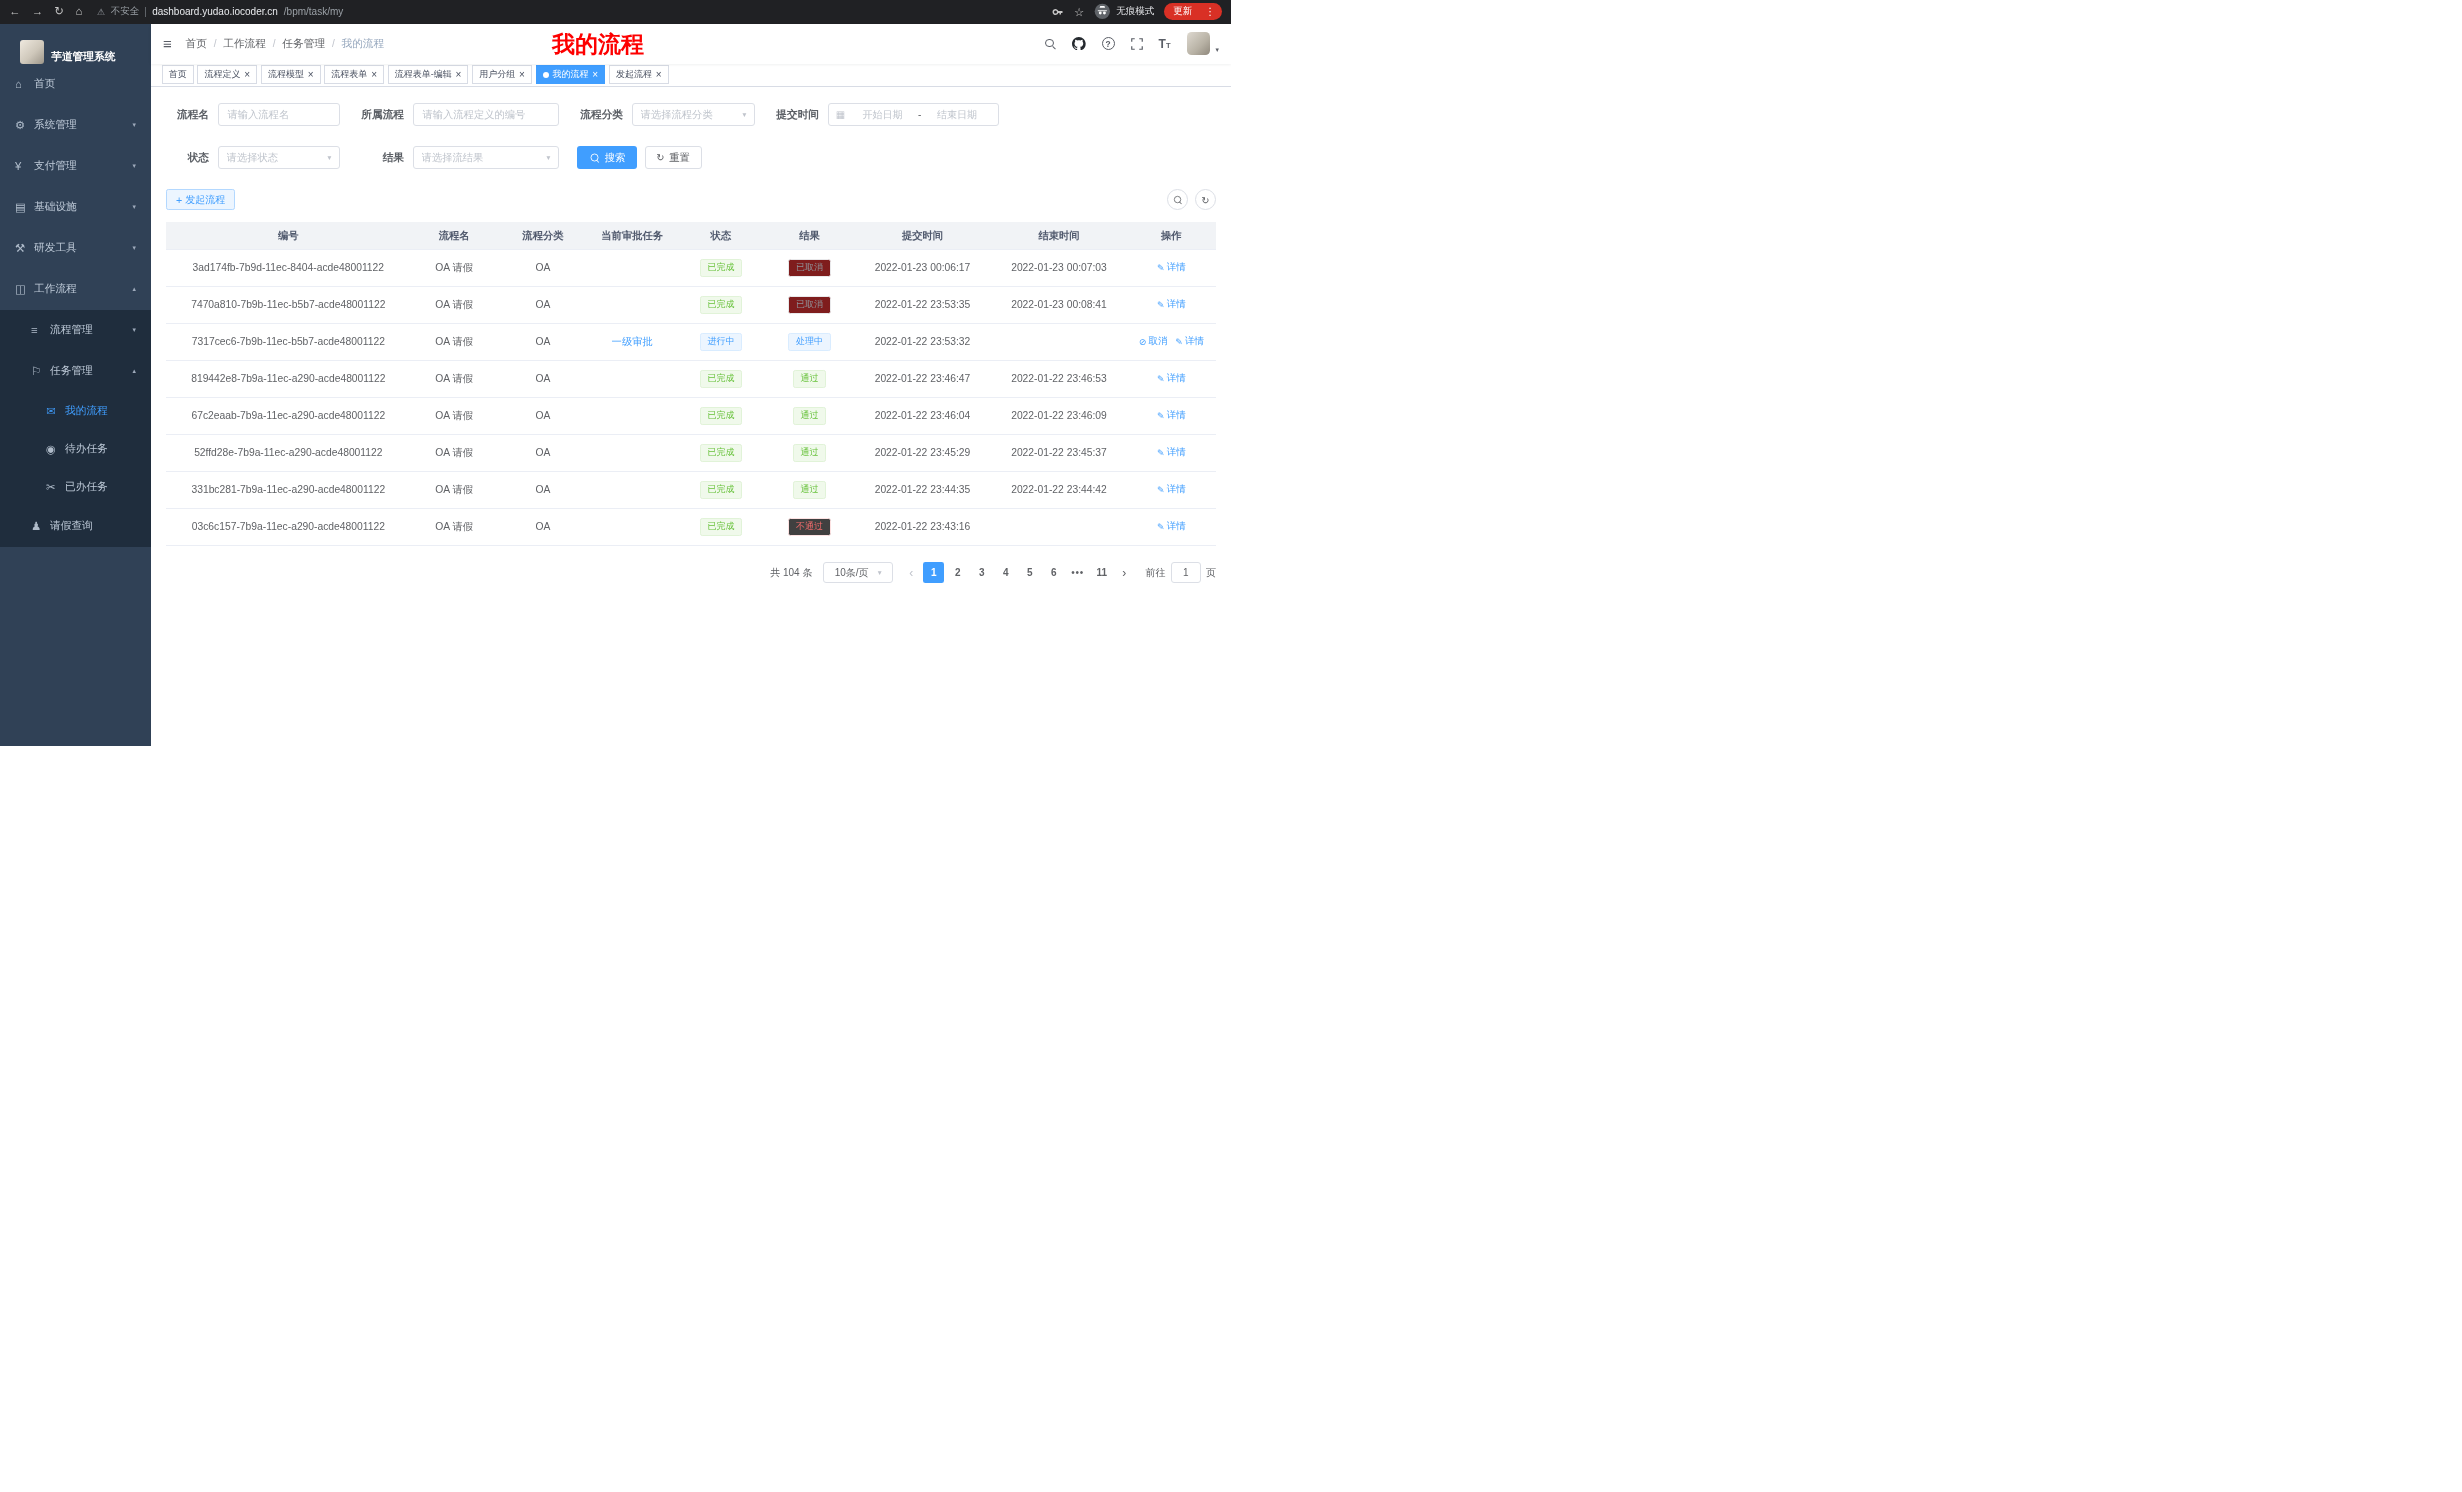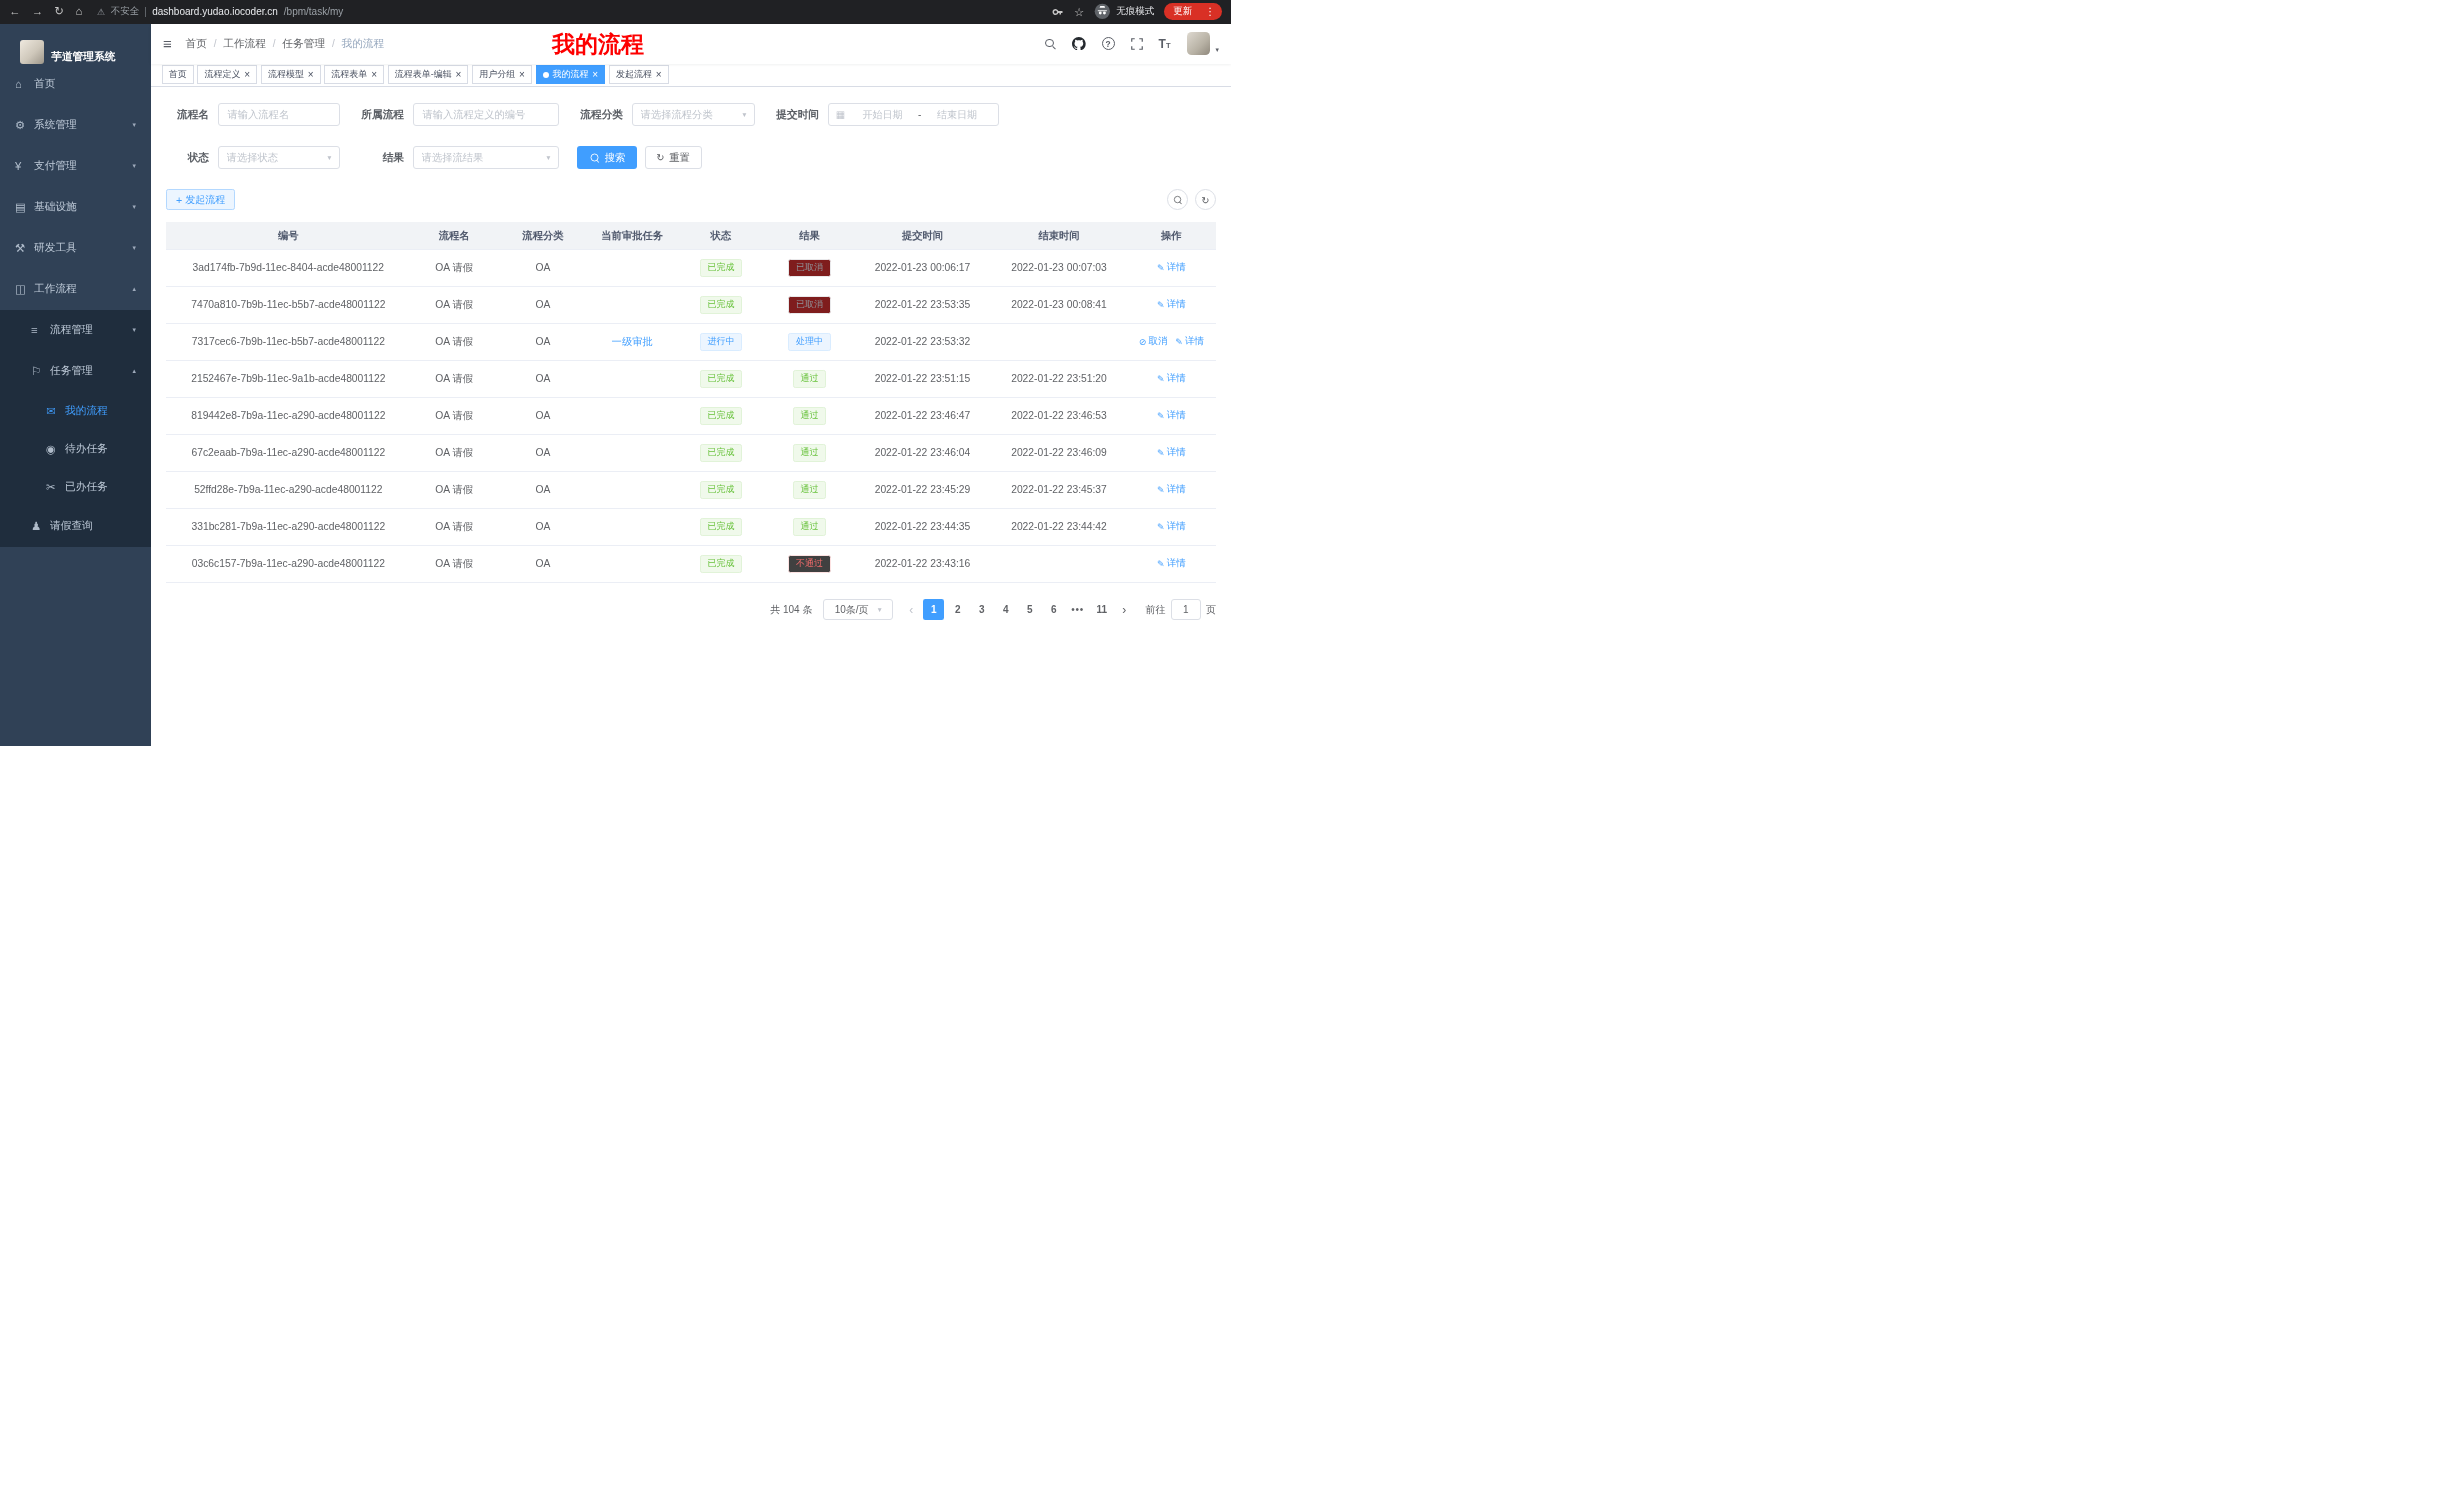--- a/index.html
+++ b/index.html
@@ -434,34 +434,20 @@
               <td></td>
               <td><span class="op-link">
                   <span class="op-icon">⊘</span>
                   <span>取消</span>
                 </span><span class="op-link">
                   <span class="op-icon">✎</span>
                   <span>详情</span>
                 </span></td>
             </tr>
             <tr>
-              <td>2152467e-7b9b-11ec-9a1b-acde48001122</td>
-              <td>OA 请假</td>
-              <td>OA</td>
-              <td></td>
-              <td><span class="badge success">已完成</span></td>
-              <td><span class="badge success">通过</span></td>
-              <td>2022-01-22 23:51:15</td>
-              <td>2022-01-22 23:51:20</td>
-              <td><span class="op-link">
-                  <span class="op-icon">✎</span>
-                  <span>详情</span>
-                </span></td>
-            </tr>
-            <tr>
               <td>819442e8-7b9a-11ec-a290-acde48001122</td>
               <td>OA 请假</td>
               <td>OA</td>
               <td></td>
               <td><span class="badge success">已完成</span></td>
               <td><span class="badge success">通过</span></td>
               <td>2022-01-22 23:46:47</td>
               <td>2022-01-22 23:46:53</td>
               <td><span class="op-link">
                   <span class="op-icon">✎</span>

